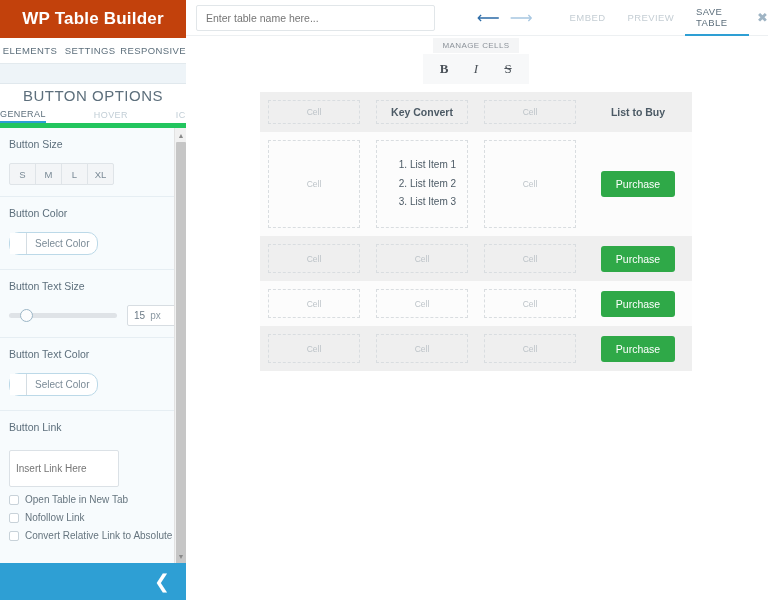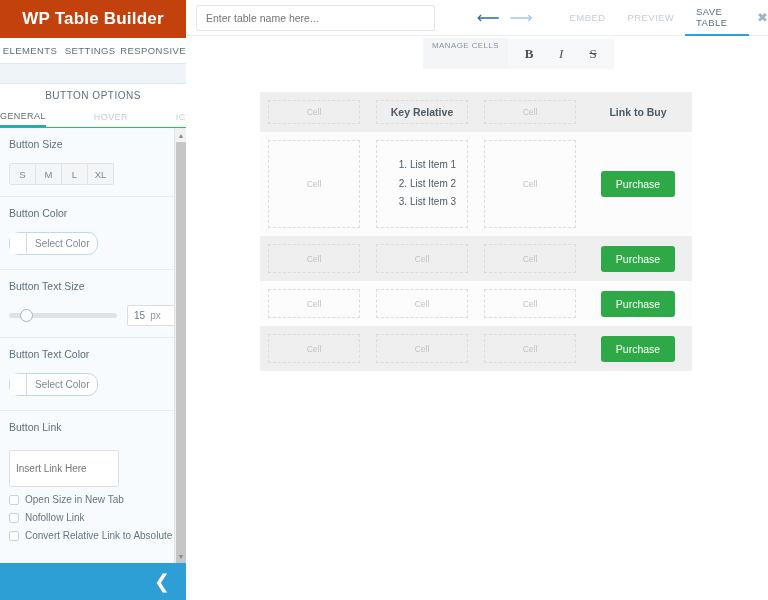--- a/index.html
+++ b/index.html
@@ -33,25 +33,25 @@
     flex: 1; text-align: center;
     font-size: 9.5px; color: #5d6f7c; letter-spacing: .4px;
   }
   #panelhead {
     background: #eef4f8;
     height: 20px; border-bottom: 1px solid #e0e8ed;
   }
   #opttitle {
     height: 22px; background: #fff;
     display: flex; align-items: center; justify-content: center;
-    font-size: 10px; color: #5d6f7c; letter-spacing: .5px;
+    font-size: 15px; color: #5d6f7c; letter-spacing: .5px;
   }
   #subtabs {
     height: 22px; background: #fff; display: flex;
-    border-bottom: 1px solid #22c55e;
+    border-bottom: 5px solid #22c55e;
     gap: 48px;
   }
   .subtab {
     flex: 1; text-align: center; font-size: 9px;
     color: #c2ced6; letter-spacing: .4px;
     display: flex; align-items: center; justify-content: center;
   }
   .subtab.active { color: #5d6f7c; border-bottom: 2px solid #2e9fd4; }
 
   #scrollbody {
@@ -163,21 +163,21 @@
   .tact {
     font-size: 9.5px; letter-spacing: .4px; color: #c5ced4;
     padding: 0 11px; height: 36px; display: flex; align-items: center;
   }
   .tact.strong { color: #5d6f7c; border-bottom: 2px solid #2e9fd4; }
   #closex { color: #9fb4c4; font-size: 13px; margin-left: 8px; }
 
   
   #managewrap {
     position: absolute; left: 237px; top: 38px;
-    display: flex; 
+    display: flex; flex-direction: column; align-items: center;
   }
   #managelabel {
     background: #f4f5f6; color: #8b9299;
     font-size: 8px; letter-spacing: .4px;
     padding: 3px 9px 3px 9px;
   }
   #formatbar {
     background: #f7f8f9; display: flex;
     padding: 5px 6px; margin-top: 1px; gap: 2px;
   }
@@ -289,21 +289,21 @@
           <div class="swatch"></div>
           <div class="colorlabel">Select Color</div>
         </div>
       </div>
 
       <div class="section" style="border-bottom:none;">
         <div class="seclabel" style="margin-bottom:17px;">Button Link</div>
         <input class="linkinput" type="text" placeholder="Insert Link Here" style="">
         <div class="checkrow">
           <div class="cbox"></div>
-          <div class="clabel">Open Size in New Tab</div>
+          <div class="clabel">Open Table in New Tab</div>
         </div>
         <div class="checkrow">
           <div class="cbox"></div>
           <div class="clabel">Nofollow Link</div>
         </div>
         <div class="checkrow">
           <div class="cbox"></div>
           <div class="clabel">Convert Relative Link to Absolute</div>
         </div>
       </div>
@@ -349,31 +349,31 @@
       <table>
         <tbody>
           <tr class="odd">
             <td class="hrow">
               <div class="cellbox">
                   <span class="cellph">Cell</span>
                 </div>
             </td>
             <td class="hrow">
               <div class="cellbox">
-                  <span class="hdrtxt">Key Relative</span>
+                  <span class="hdrtxt">Key Convert</span>
                 </div>
             </td>
             <td class="hrow">
               <div class="cellbox">
                   <span class="cellph">Cell</span>
                 </div>
             </td>
             <td class="hrow btncell">
               <div class="cellbox">
-                  <span class="hdrtxt">Link to Buy</span>
+                  <span class="hdrtxt">List to Buy</span>
                 </div>
             </td>
           </tr>
 
           <tr class="even">
             <td class="r1">
               <div class="cellbox">
                   <span class="cellph">Cell</span>
                 </div>
             </td>

